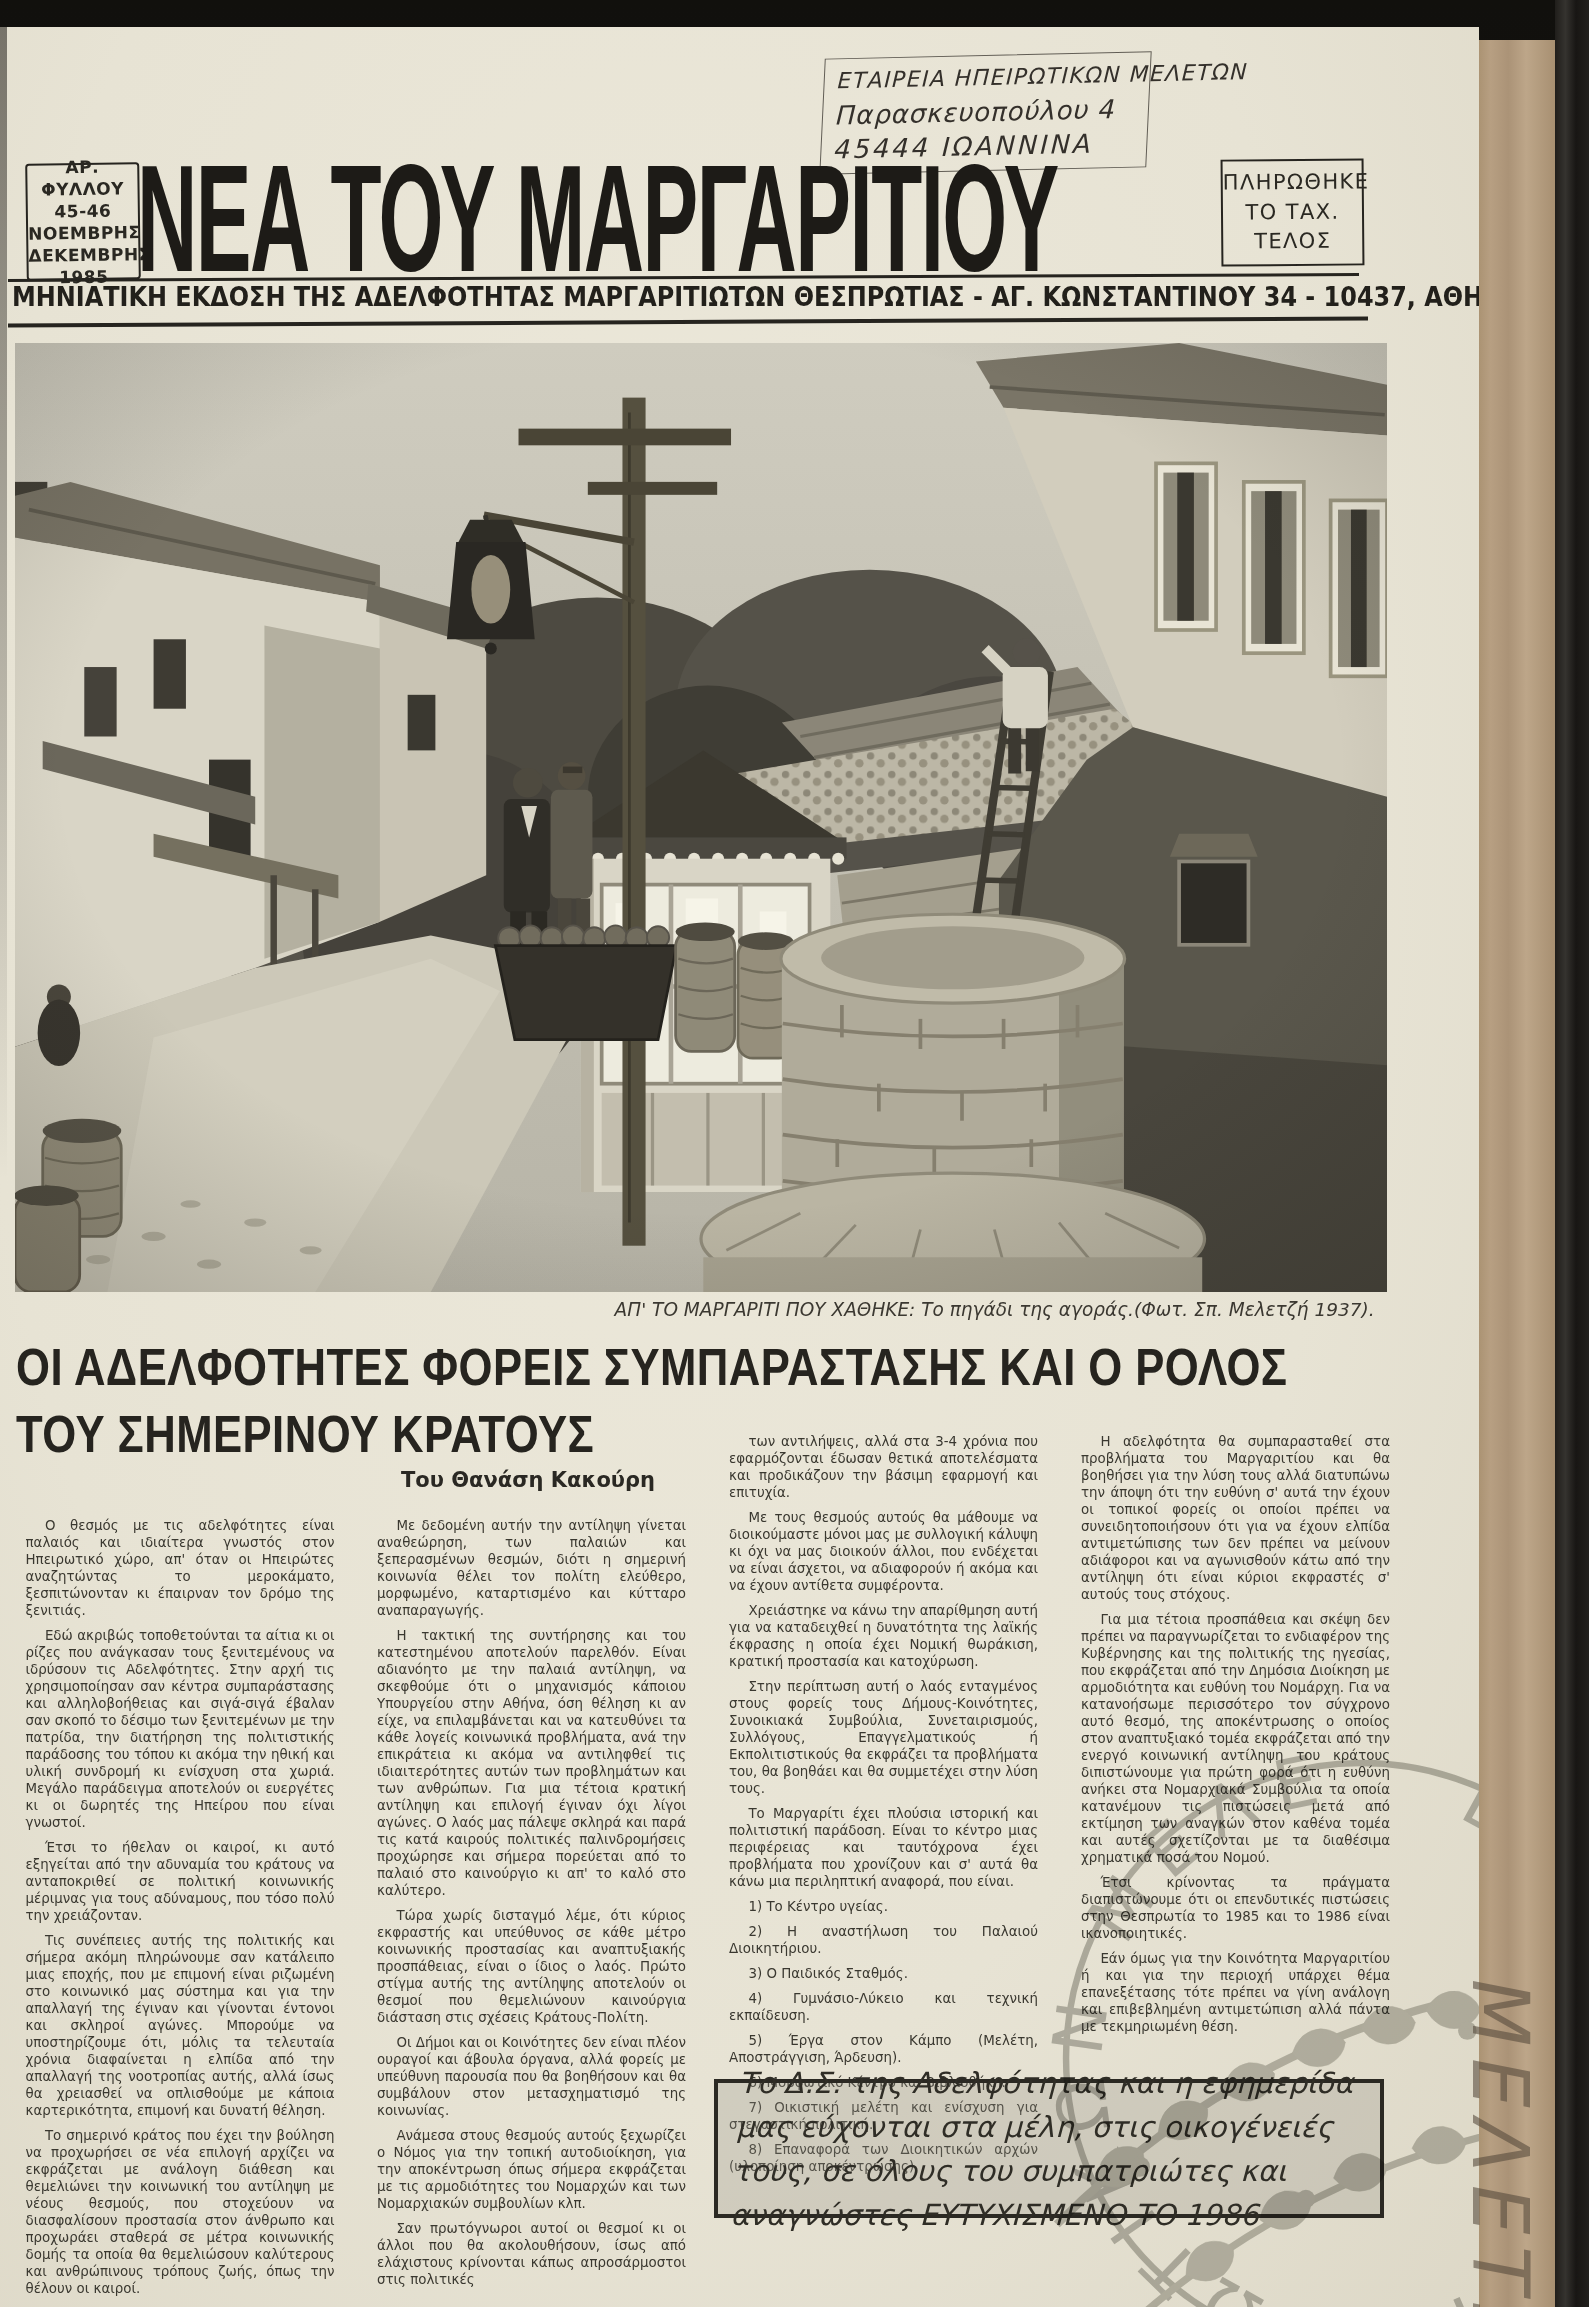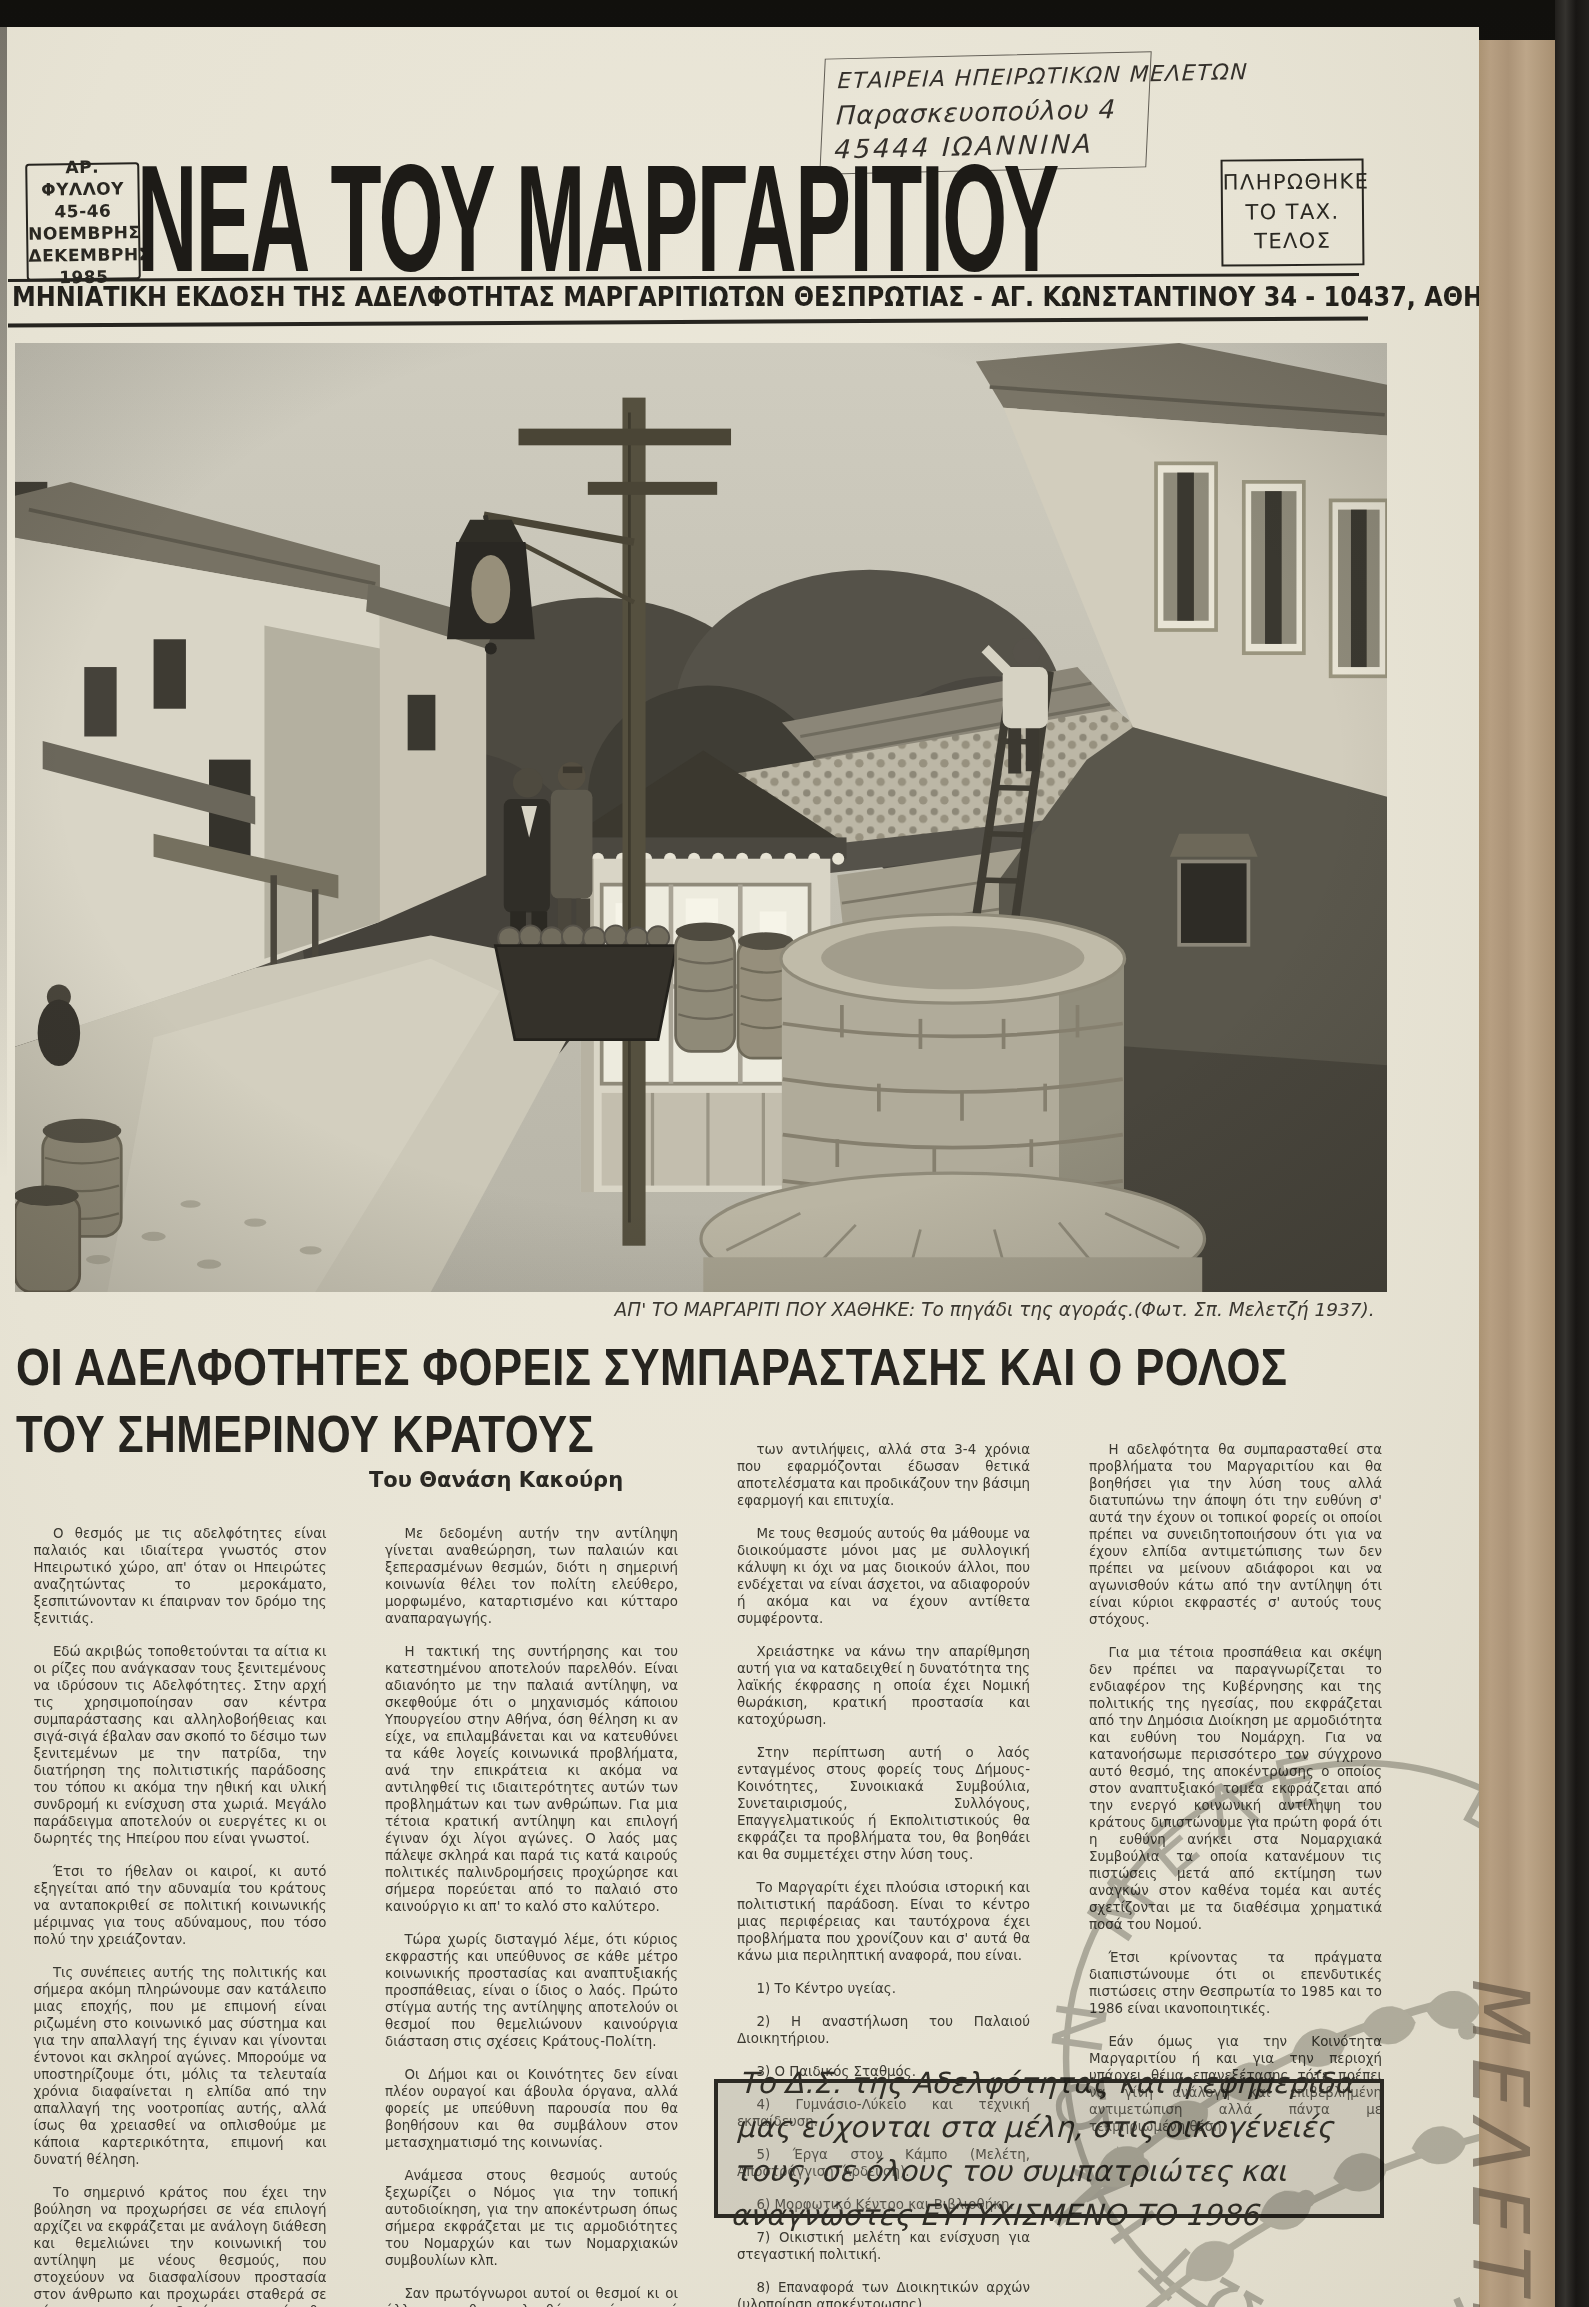--- a/index.html
+++ b/index.html
@@ -48,26 +48,26 @@
   #photo{position:absolute;left:15px;top:316px;width:1372px;height:949px;display:block;}
   
   #caption-row{position:absolute;left:16.6px;top:1272px;width:1358px;display:flex;
     justify-content:flex-end;font-style:italic;font-size:18.5px;color:#3b3831;}
   
   .headline{position:absolute;left:15.7px;font-family:"Liberation Sans",sans-serif;font-weight:bold;
     font-size:52px;line-height:54px;color:#26241f;letter-spacing:0.5px;
     transform:scaleX(.84);transform-origin:left top;white-space:nowrap;}
   #headline1{top:1313px;}
   #headline2{top:1380px;}
-  #byline{position:absolute;left:369px;top:1441px;width:318px;text-align:left;
+  #byline{position:absolute;left:369px;top:1441px;width:318px;text-align:center;
     font-weight:bold;font-size:21px;color:#2a2823;}
   
   .col{position:absolute;width:325px;font-size:13.4px;line-height:17px;text-align:justify;
     color:#3a3830;}
-  .col p{margin:16px;text-indent:19.4px;}
+  .col p{margin:8px;text-indent:19.4px;}
   #col1{left:17.5px;top:1482px;}
   #col2{left:369px;top:1482px;}
   #col3{left:721px;top:1398px;}
   #col4{left:1073px;top:1398px;}
   
   #wishes-box{position:absolute;left:714px;top:2052px;width:670px;height:139px;
     border:4.2px solid #2b2923;background:rgba(152,148,136,.28);box-sizing:border-box;
     padding:11px 18.5px;display:flex;align-items:center;}
   #wishes-box .wish{font-style:italic;font-size:29px;line-height:44px;color:#2f2d26;
     transform:skewX(-4deg);}

